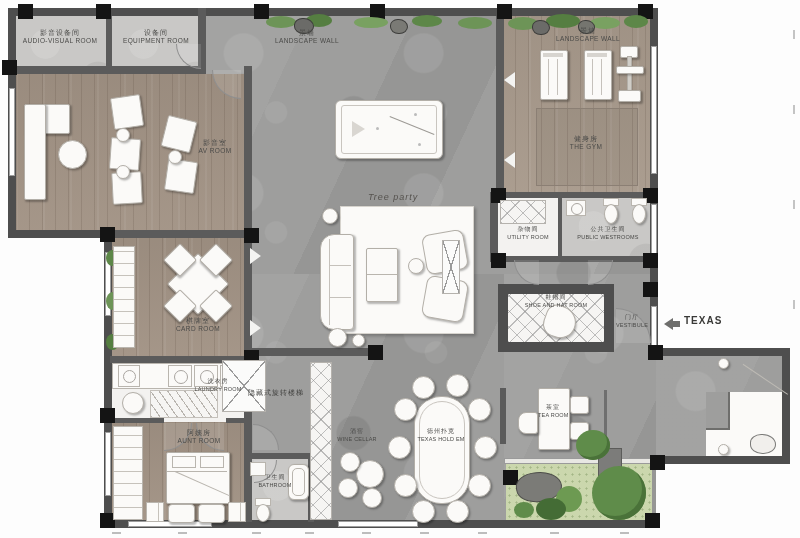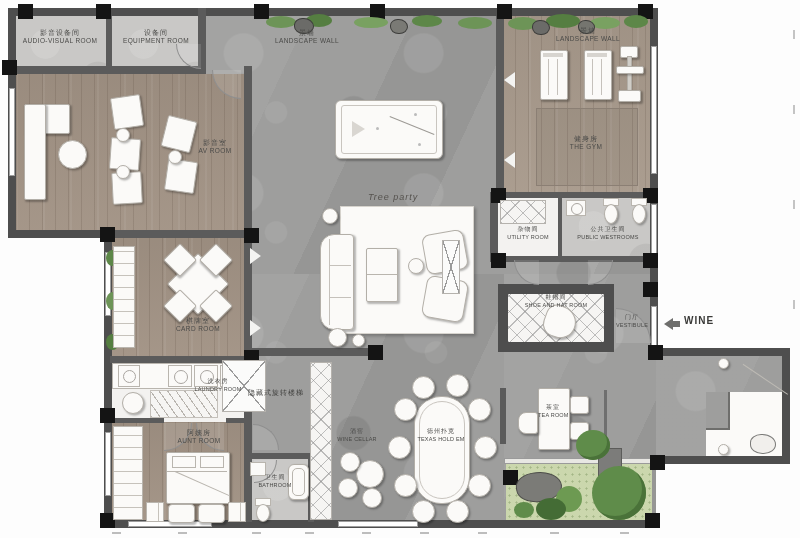--- a/index.html
+++ b/index.html
@@ -419,21 +419,21 @@
   <div class="lbl small" style="left:406px;top:428px;width:70px;">
     <span class="zh">德州扑克</span>
       <span class="en">TEXAS HOLD EM</span>
   </div>
   <div class="lbl small" style="left:538px;top:404px;width:30px;">
     <span class="zh">茶室</span>
       <span class="en">TEA ROOM</span>
   </div>
   <div class="single" style="left:368px;top:192px;font-size:9px;font-style:italic;color:#55524e;letter-spacing:1px;">Tree party</div>
   <div class="single" style="left:248px;top:388px;font-size:7px;color:#3f3f3d;letter-spacing:1px;">隐藏式旋转楼梯</div>
-  <div class="single" style="left:684px;top:315px;font-size:10px;font-weight:bold;color:#3a3a38;letter-spacing:1px;">WINE</div>
+  <div class="single" style="left:684px;top:315px;font-size:10px;font-weight:bold;color:#3a3a38;letter-spacing:1px;">TEXAS</div>
 
   <div class="tick" style="left:112px;top:532px;"></div>
   <div class="tick" style="left:178px;top:532px;"></div>
   <div class="tick" style="left:252px;top:532px;"></div>
   <div class="tick" style="left:305px;top:532px;"></div>
   <div class="tick" style="left:362px;top:532px;"></div>
   <div class="tick" style="left:420px;top:532px;"></div>
   <div class="tick" style="left:478px;top:532px;"></div>
   <div class="tick" style="left:550px;top:532px;"></div>
   <div class="tick" style="left:620px;top:532px;"></div>

